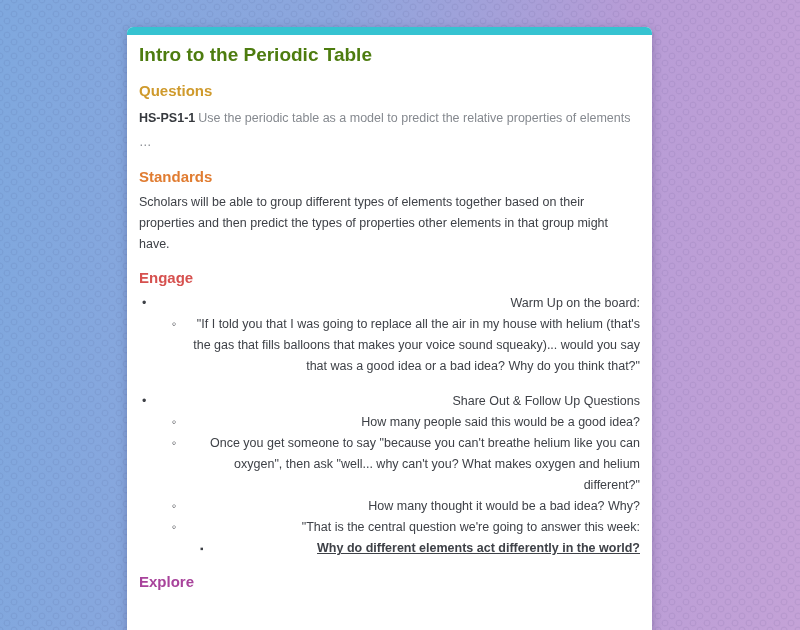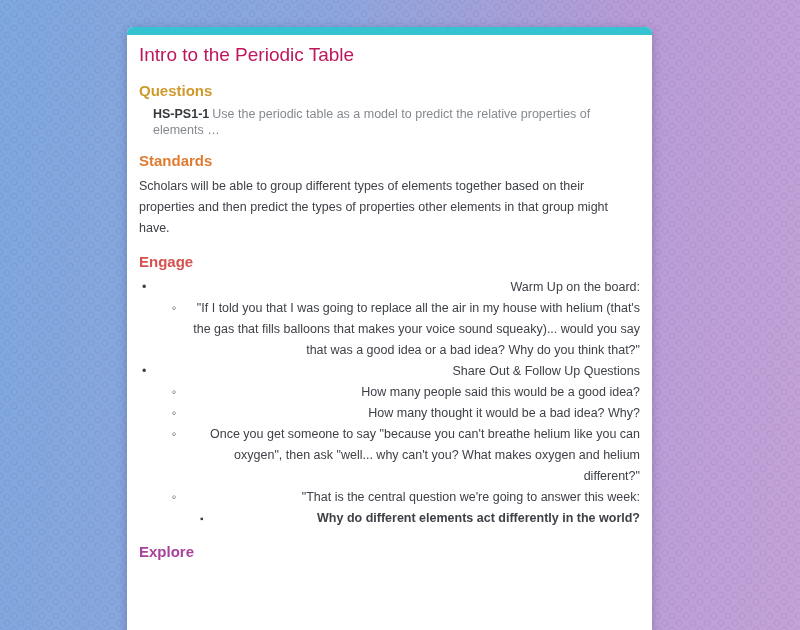--- a/index.html
+++ b/index.html
@@ -51,50 +51,50 @@
 
   .category {
     font-size: 11px;
     line-height: 15px;
     letter-spacing: 0.4px;
     color: #70767e;
   }
   .title {
     font-size: 19px;
     line-height: 26px;
-    font-weight: normal;
-    color: #be185d;
+    font-weight: bold;
+    color: #4d7c0f;
   }
 
   h2.sec {
     font-size: 15px;
     line-height: 20px;
     font-weight: bold;
     margin: 13px 0 5px 0;
   }
   .sec-standards { color: var(--standards-heading, #cf9a2c); }
   .sec-objective { color: var(--objective-heading, #e07c31); }
   .sec-engage    { color: var(--engage-heading, #d6514f); }
   .sec-explore   { color: var(--explore-heading, #a8439b); }
 
-  .standard { margin: 0 0 8px 14px; color: #85898f; line-height: 16px; }
+  .standard { margin: 0 0 8px 0; color: #85898f; line-height: 24px; }
   .standard .code { font-weight: bold; color: #36393e; margin-right: 3px; }
 
   .objective-text { margin: 0; }
 
   ul { list-style: none; }
   ul.l1 > li { position: relative; padding-left: 16px; text-align: right; }
   ul.l1 > li::before { content: "\2022"; position: absolute; left: 3px; }
   ul.l2 { margin-left: 15px; }
   ul.l2 > li { position: relative; padding-left: 16px; }
   ul.l2 > li::before { content: "\25E6"; position: absolute; left: 2px; }
   ul.l3 { margin-left: 14px; }
-  ul.l3 > li { position: relative; padding-left: 14px; font-weight: bold; }
+  ul.l3 > li { position: relative; padding-left: 14px; font-weight: bold; text-decoration: underline; }
   ul.l3 > li::before { content: "\25AA"; position: absolute; left: 0; font-size: 10px; }
-  li.gap-top { }
+  li.gap-top { margin-top: 14px; }
 </style>
 </head>
 <body>
 
 <div class="bg"></div>
 
 <div class="card">
   <div class="accent-bar"></div>
   <div class="card-body">
 
@@ -118,24 +118,24 @@
           </li>
         </ul>
       </li>
       <li class="gap-top">
         <span>Share Out &amp; Follow Up Questions</span>
         <ul class="l2">
           <li>
             <span>How many people said this would be a good idea?</span>
           </li>
           <li>
-            <span>How many thought it would be a bad idea? Why?</span>
+            <span>Once you get someone to say "because you can't breathe helium like you can oxygen", then ask "well... why can't you? What makes oxygen and helium different?"</span>
           </li>
           <li>
-            <span>Once you get someone to say "because you can't breathe helium like you can oxygen", then ask "well... why can't you? What makes oxygen and helium different?"</span>
+            <span>How many thought it would be a bad idea? Why?</span>
           </li>
           <li>
             <span>"That is the central question we're going to answer this week:</span>
             <ul class="l3">
               <li>
                 <span>Why do different elements act differently in the world?</span>
               </li>
             </ul>
           </li>
         </ul>

